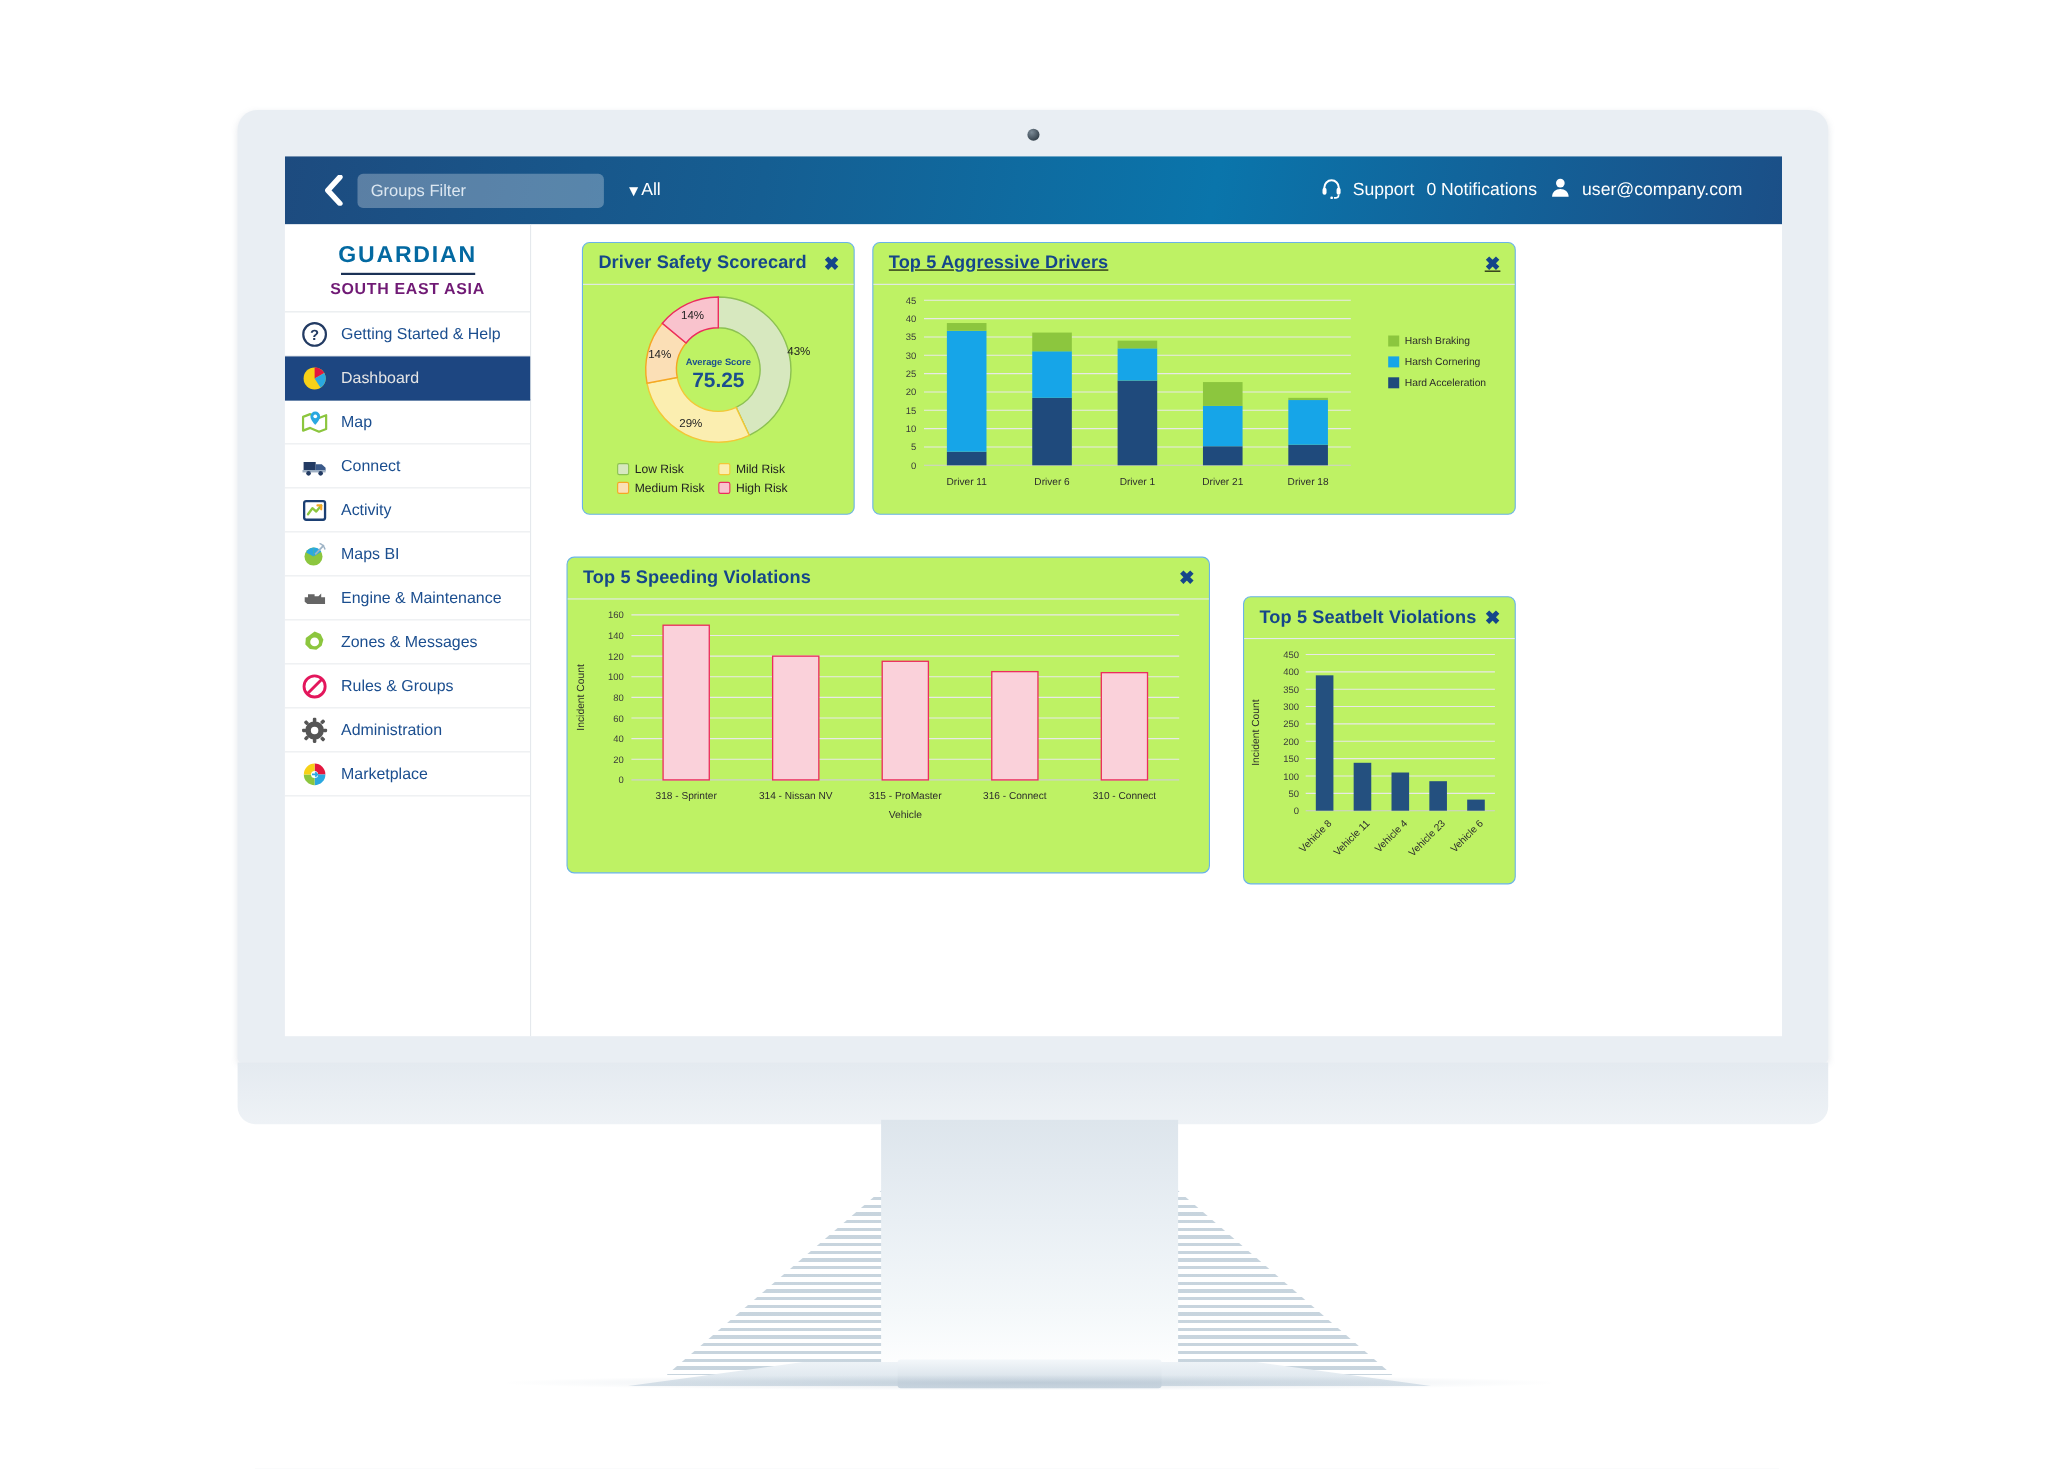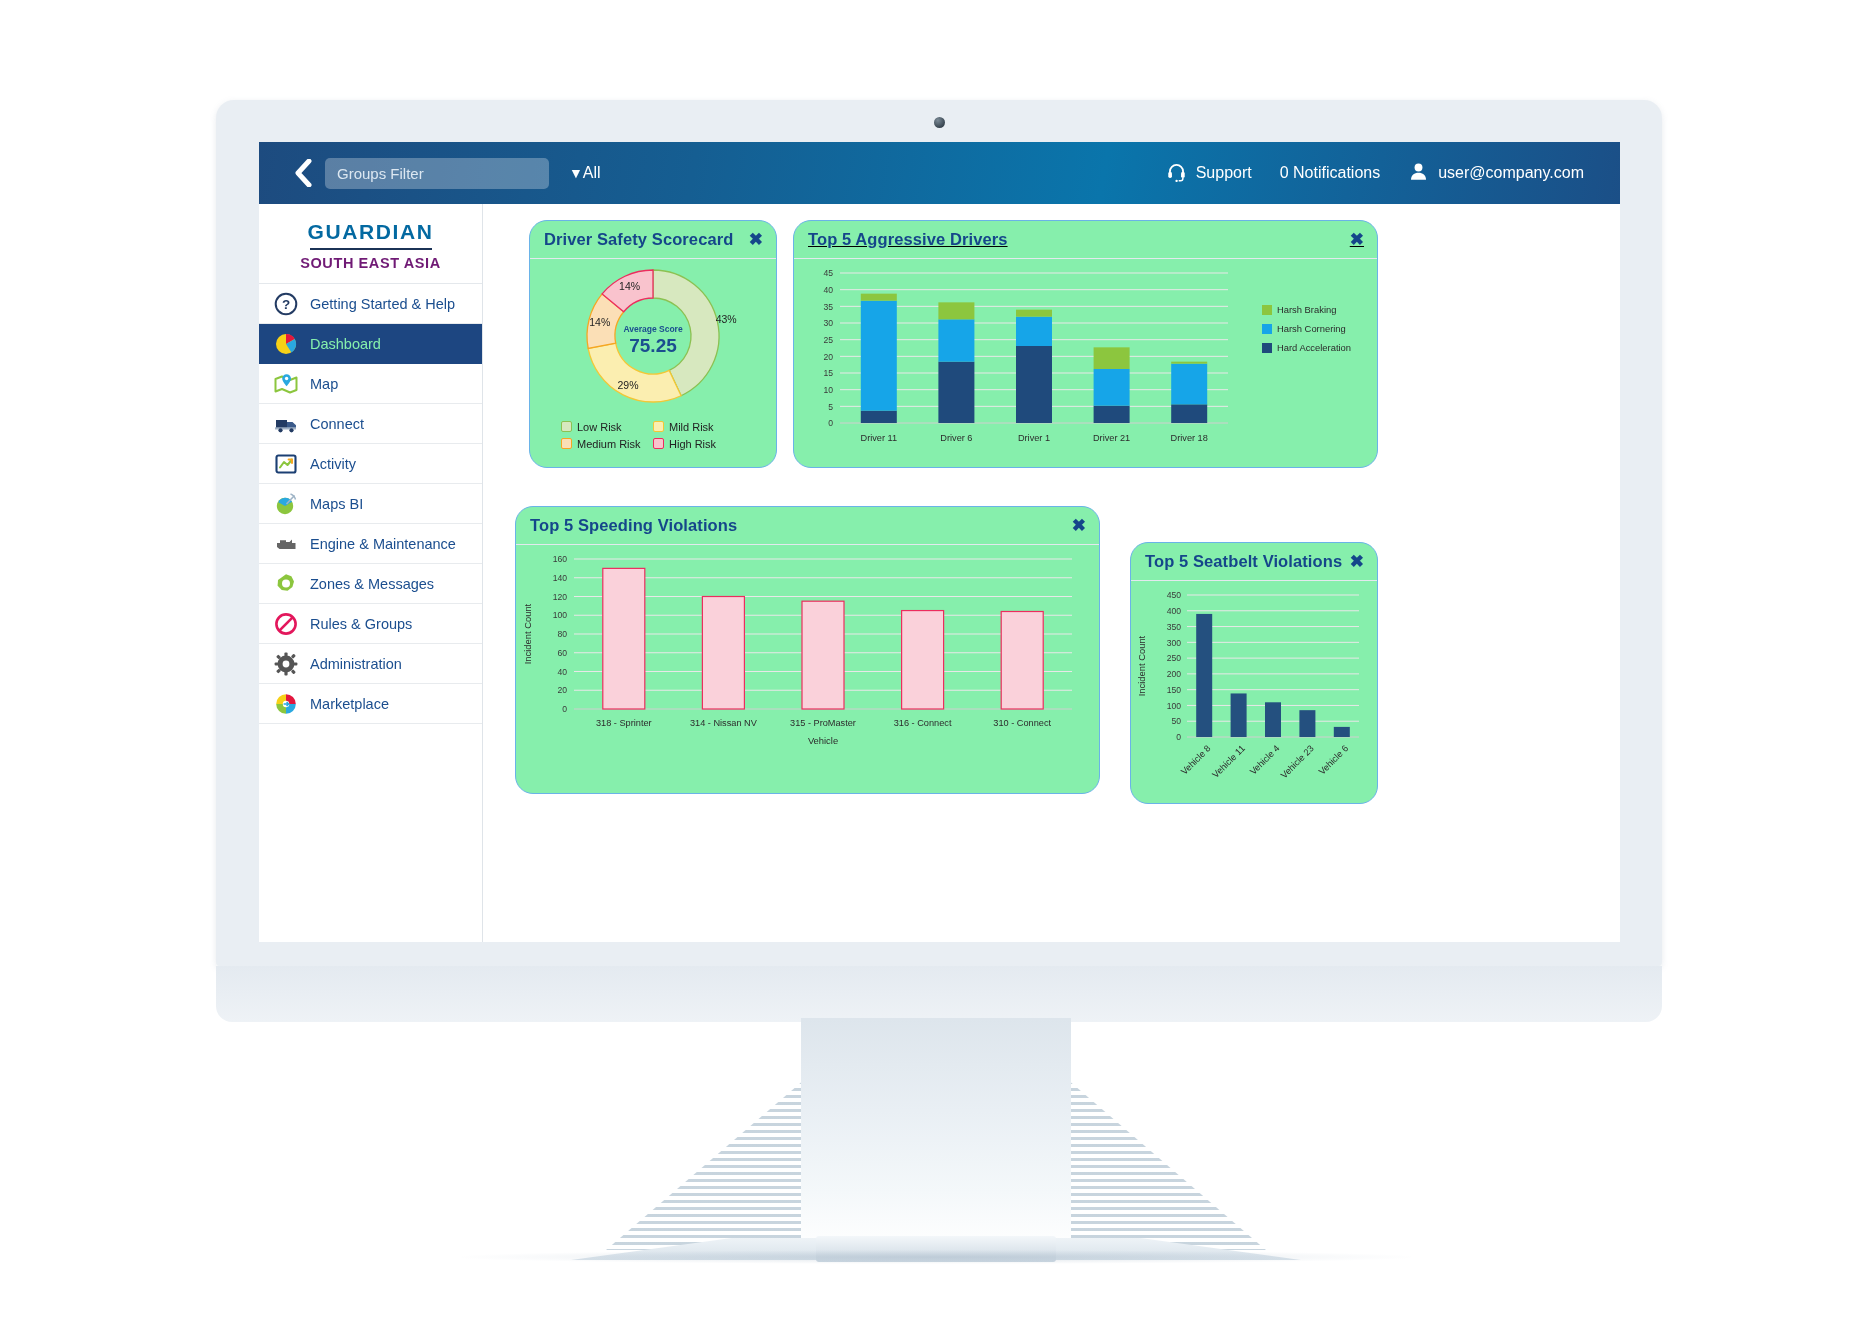--- a/index.html
+++ b/index.html
@@ -86,21 +86,21 @@
     color: #e7eef5; font-size: 15px; font-family: "Liberation Sans", sans-serif;
     padding: 0 12px;
   }
   #groups-filter::placeholder { color: #dce7f1; }
   #filter-caret {
     margin-left: 20px; color: #fff; font-size: 14px; cursor: pointer;
   }
   #filter-all { color: #fff; font-size: 16px; }
   #topbar-right {
     margin-left: auto; margin-right: 36px;
-    display: flex; align-items: center; gap: 28px;
+    display: flex; align-items: center; gap: 11px;
   }
   .tb-item { display: flex; align-items: center; gap: 9px; color: #fff; font-size: 16px; cursor: pointer; }
   #notif-text { color:#fff; font-size:16px; cursor:pointer; }
 
   
   #sidebar {
     position: absolute; left: 0; top: 62px; width: 224px; bottom: 0;
     background: #ffffff;
     border-right: 1px solid #dfe4e9;
   }
@@ -115,32 +115,32 @@
   #logo-rule { width: 122px; height: 2px; background: #1b3256; margin: 4px auto 5px; }
   #logo-region { font-size: 14.5px; font-weight: bold; letter-spacing: .6px; color: #701a75; }
 
   .nav-item {
     display: flex; align-items: center; gap: 11px;
     height: 40px; padding-left: 14px;
     border-bottom: 1px solid #e8ebee;
     color: #1b4e8f; font-size: 14.5px;
     cursor: pointer;
   }
-  .nav-item.active { background: #1d4681; color: #86efac; border-bottom-color: #1d4681; }
+  .nav-item.active { background: #1d4681; color: #e5e5e5; border-bottom-color: #1d4681; }
   .nav-ico { width: 26px; height: 26px; flex: none; display: block; }
 
   
   #content {
     position: absolute; left: 224px; top: 62px; right: 0; bottom: 0;
     background: #ffffff; padding: 16px 20px 0 14px;
   }
   .panel {
-    background: #86efac;
+    background: #bef264;
     border: 1px solid #6ab3e8;
-    border-radius: 18px;
+    border-radius: 7px;
     position: absolute;
   }
   .panel-head {
     height: 38px; display: flex; align-items: center;
     padding: 0 13px 0 14px; border-bottom: 1px solid #e3e9ee;
   }
   .panel-title {
     font-size: 16.5px; font-weight: bold; color: #15468a;
     letter-spacing: .1px;
   }

